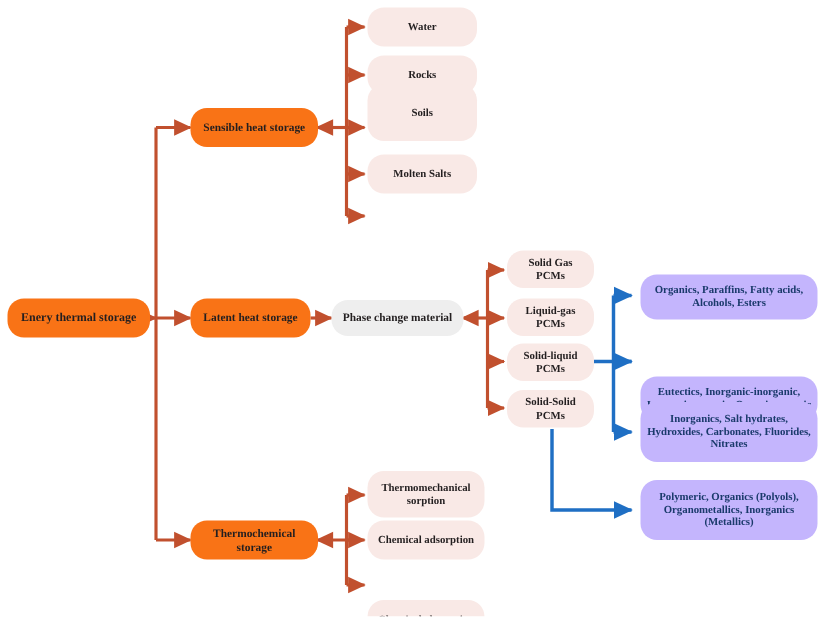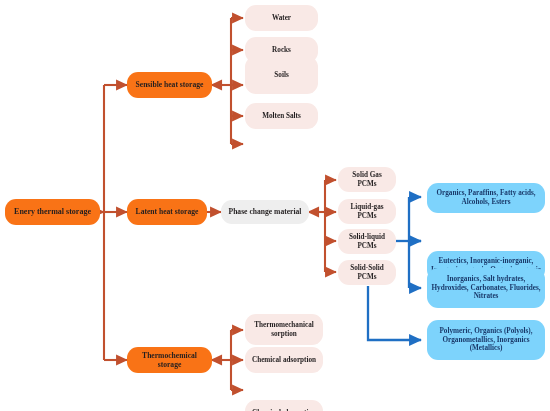--- a/index.html
+++ b/index.html
@@ -32,21 +32,21 @@
     font-weight: bold;
     color: #231f20;
     border-radius: 11px;
     line-height: 1.22;
     padding: 2px 4px;
     z-index: 2;
   }
   .node.cream  { background: #f97316; }
   .node.pink   { background: #f9e9e6; }
   .node.gray   { background: #eeeeee; }
-  .node.blue   { background: #7dd3fc; color: #1a3a6b; }
+  .node.blue   { background: #c4b5fd; color: #1a3a6b; }
   .fs-small  { font-size: 7.2px; }
   .fs-mid    { font-size: 7.6px; }
   .fs-root   { font-size: 8.0px; }
 </style>
 </head>
 <body>
 
 <div id="canvas">
 
   <svg id="svg-layer" viewBox="0 0 550 411" xmlns="http://www.w3.org/2000/svg">

